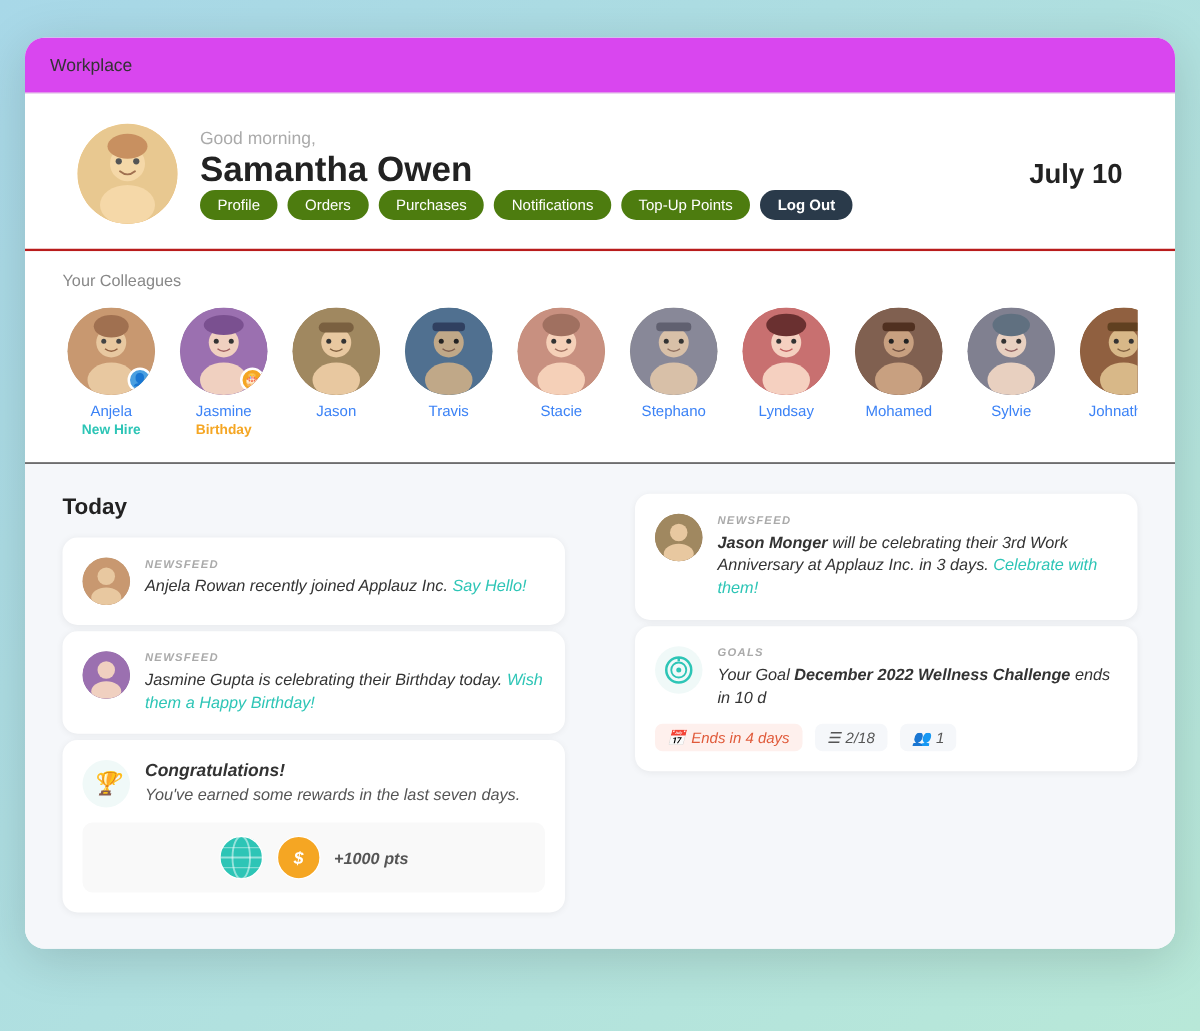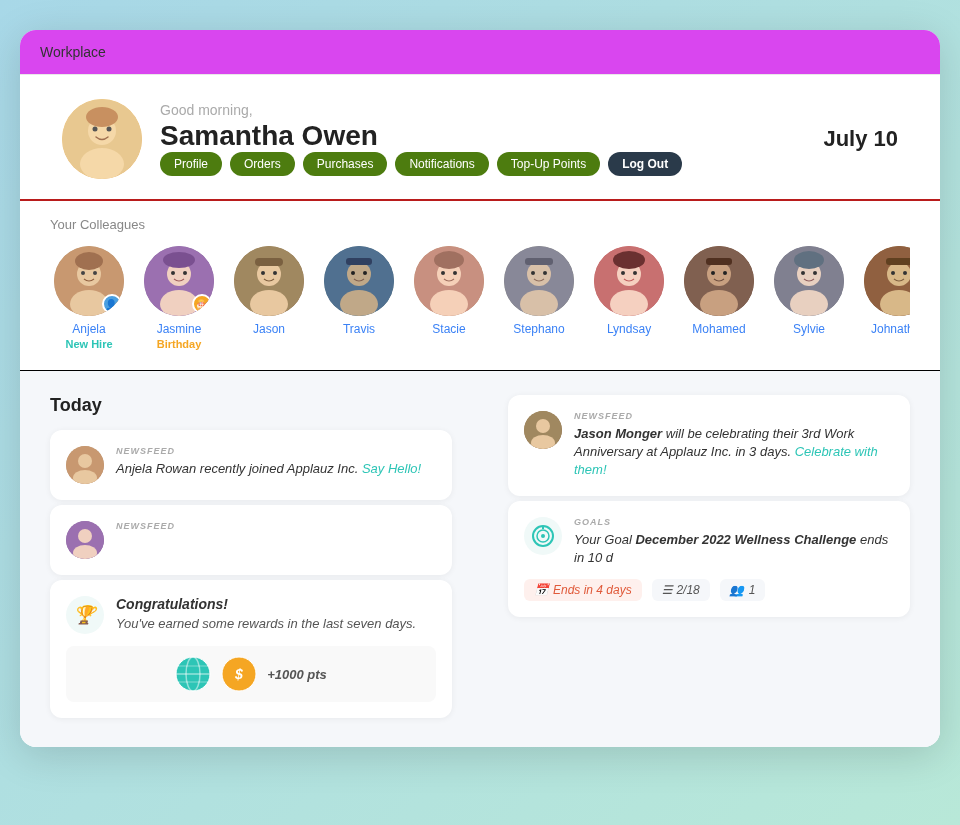--- a/index.html
+++ b/index.html
@@ -503,20 +503,24 @@
         <div class="card-header">
           <div class="card-avatar face-jasmine">
             <svg width="38" height="38" viewBox="0 0 38 38">
                 <circle cx="19" cy="19" r="19" fill="#9b70b0"></circle>
                 <circle cx="19" cy="15" r="7" fill="#f0d0c0"></circle>
                 <ellipse cx="19" cy="32" rx="12" ry="8" fill="#f0d0c0"></ellipse>
               </svg>
           </div>
           <div class="card-content">
             <div class="card-label">NEWSFEED</div>
+            <div class="card-text">
+              <span>Jasmine Gupta is celebrating their Birthday today.</span>
+              <a class="card-link">Wish them a Happy Birthday!</a>
+            </div>
           </div>
         </div>
       </div>
 
       <div class="card congrats-card">
         <div class="card-header">
           <div class="congrats-icon">🏆</div>
           <div class="card-content">
             <div class="congrats-title">Congratulations!</div>
             <div class="congrats-text">You've earned some rewards in the last seven days.</div>

